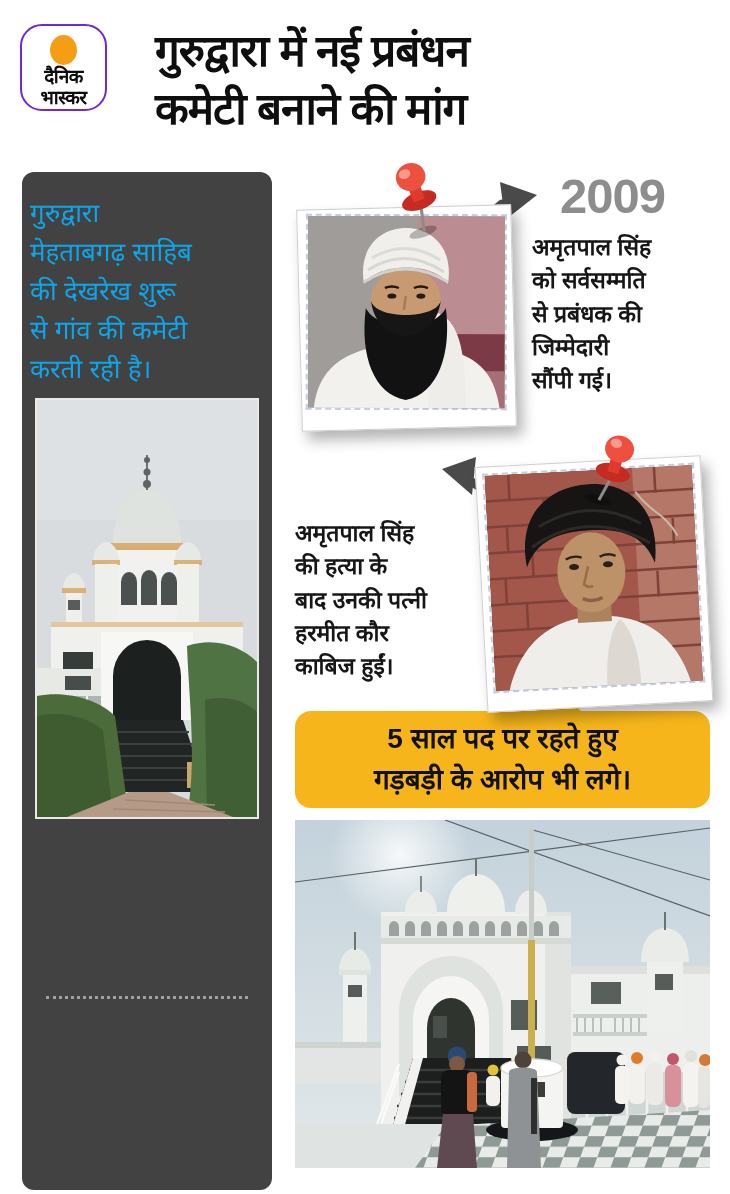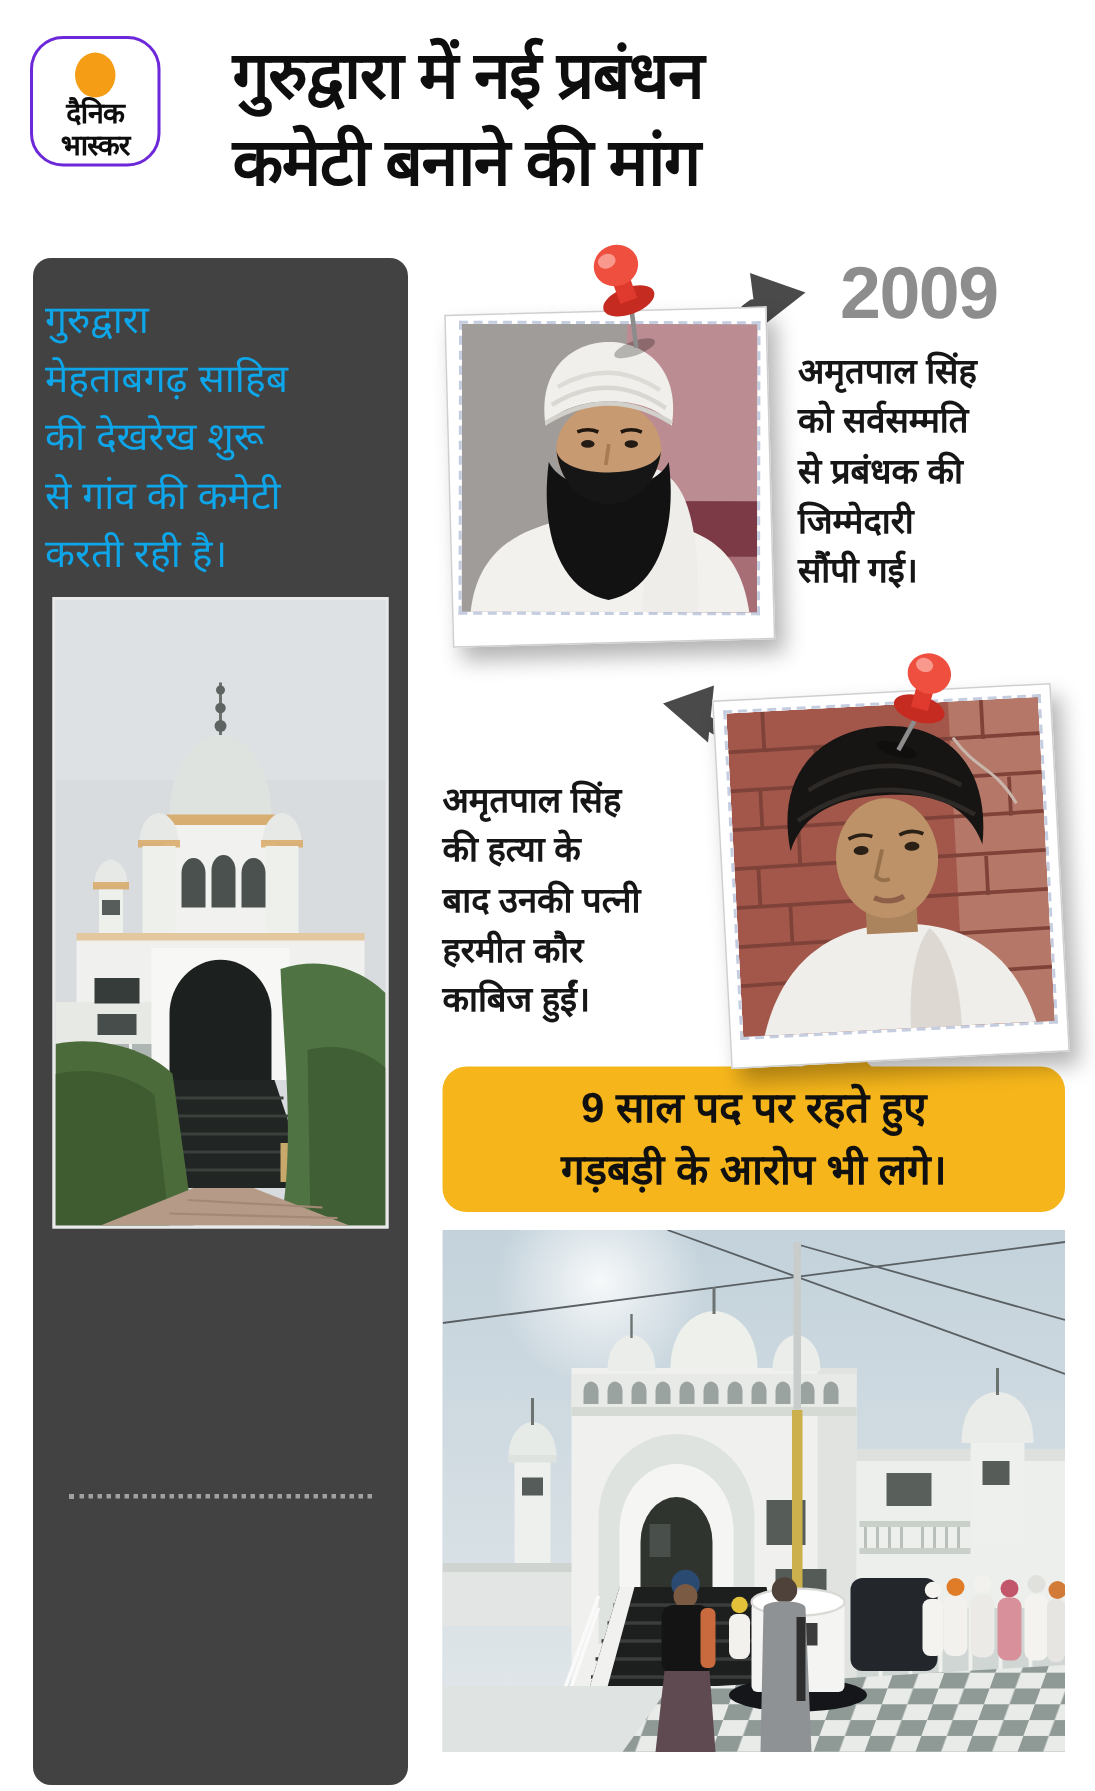--- a/index.html
+++ b/index.html
@@ -268,21 +268,21 @@
     <ellipse cx="24" cy="60" rx="12" ry="4" fill="rgba(0,0,0,0.25)"></ellipse>
     <line x1="30" y1="38" x2="25" y2="60" stroke="#8c8c8c" stroke-width="2.6"></line>
     <ellipse cx="30" cy="34" rx="15" ry="7.5" fill="#c52b20"></ellipse>
     <rect x="25" y="20" width="10" height="14" fill="#e0392d"></rect>
     <ellipse cx="30" cy="13" rx="12.5" ry="11.5" fill="#ef4f3f"></ellipse>
     <ellipse cx="26" cy="9" rx="5" ry="4" fill="#f9a197" opacity="0.9"></ellipse>
   </svg>
 
   <div class="abs highlight-pointer"></div>
   <div class="abs highlight">
-    <p class="highlight-text preline">9 साल पद पर रहते हुए
+    <p class="highlight-text preline">5 साल पद पर रहते हुए
 गड़बड़ी के आरोप भी लगे।</p>
   </div>
 
   <div class="abs bottom-photo">
     <svg width="415" height="348" viewBox="0 0 415 348">
       <defs>
         <linearGradient id="sky" x1="0" y1="0" x2="0" y2="1">
           <stop offset="0" stop-color="#c3d2db"></stop>
             <stop offset="1" stop-color="#e3e8ea"></stop>
         </linearGradient>

